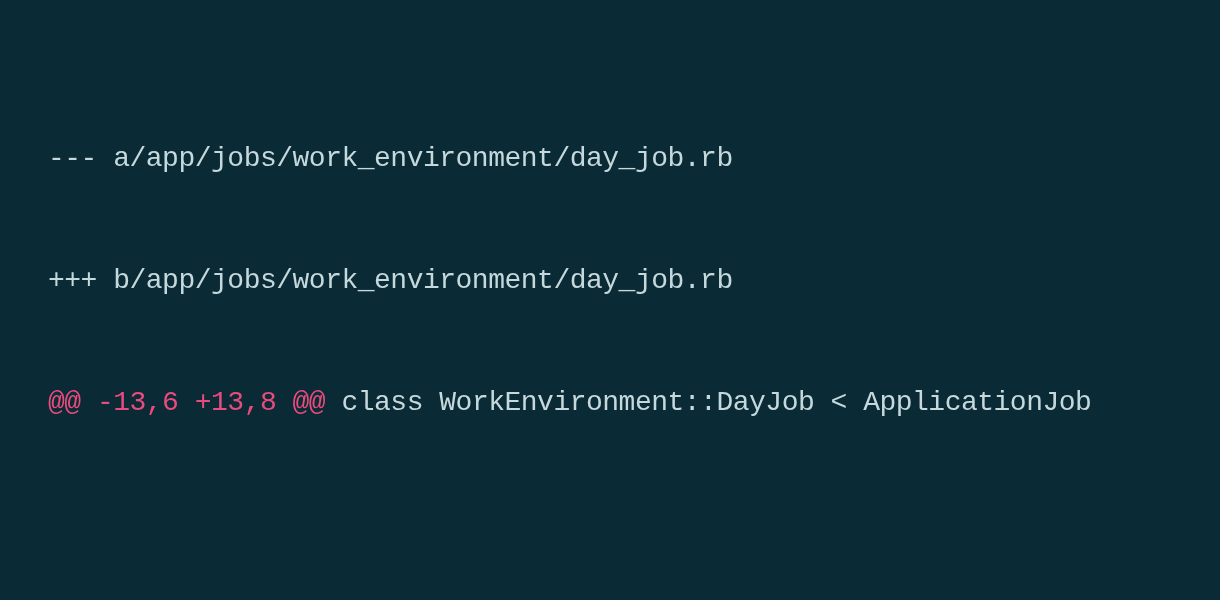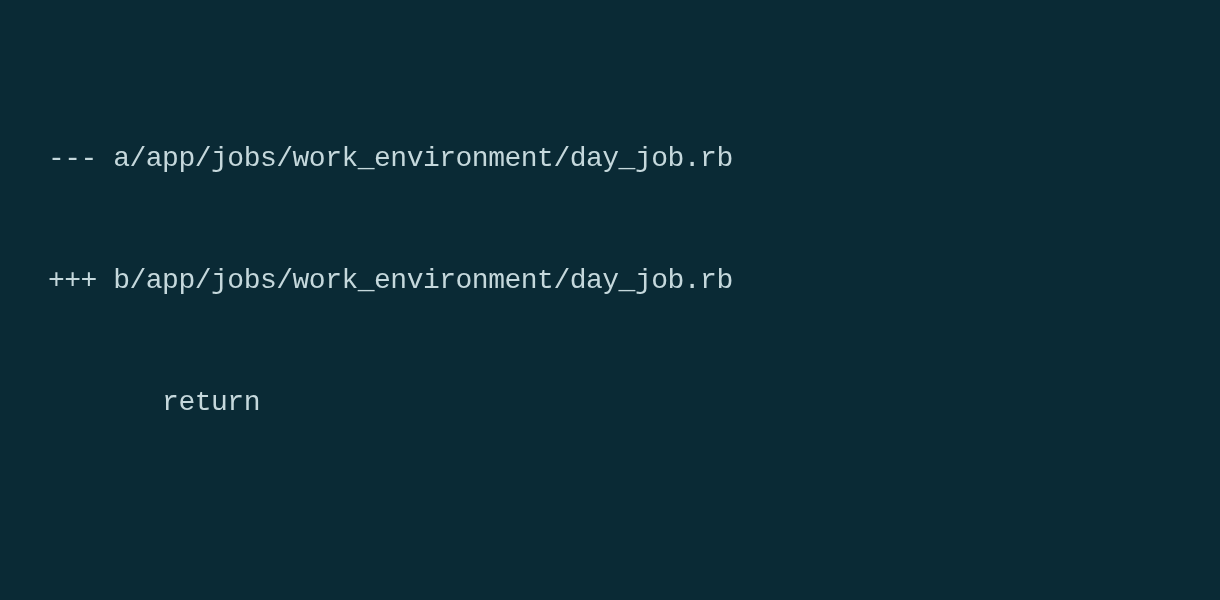--- a/index.html
+++ b/index.html
@@ -38,21 +38,21 @@
     .context-line {
       color: #c5d8dc;
     }
   </style>
 </head>
 <body>
 
 <div class="diff-container">
   <span class="line header-text">--- a/app/jobs/work_environment/day_job.rb</span>
   <span class="line header-text">+++ b/app/jobs/work_environment/day_job.rb</span>
-  <span class="line context-line">       return</span>
+  <span class="line"><span class="hunk-marker">@@ -13,6 +13,8 @@</span><span class="hunk-context"> class WorkEnvironment::DayJob &lt; ApplicationJob</span></span>
   
   
   
   
   
   
   
 </div>
 
 </body></html>

